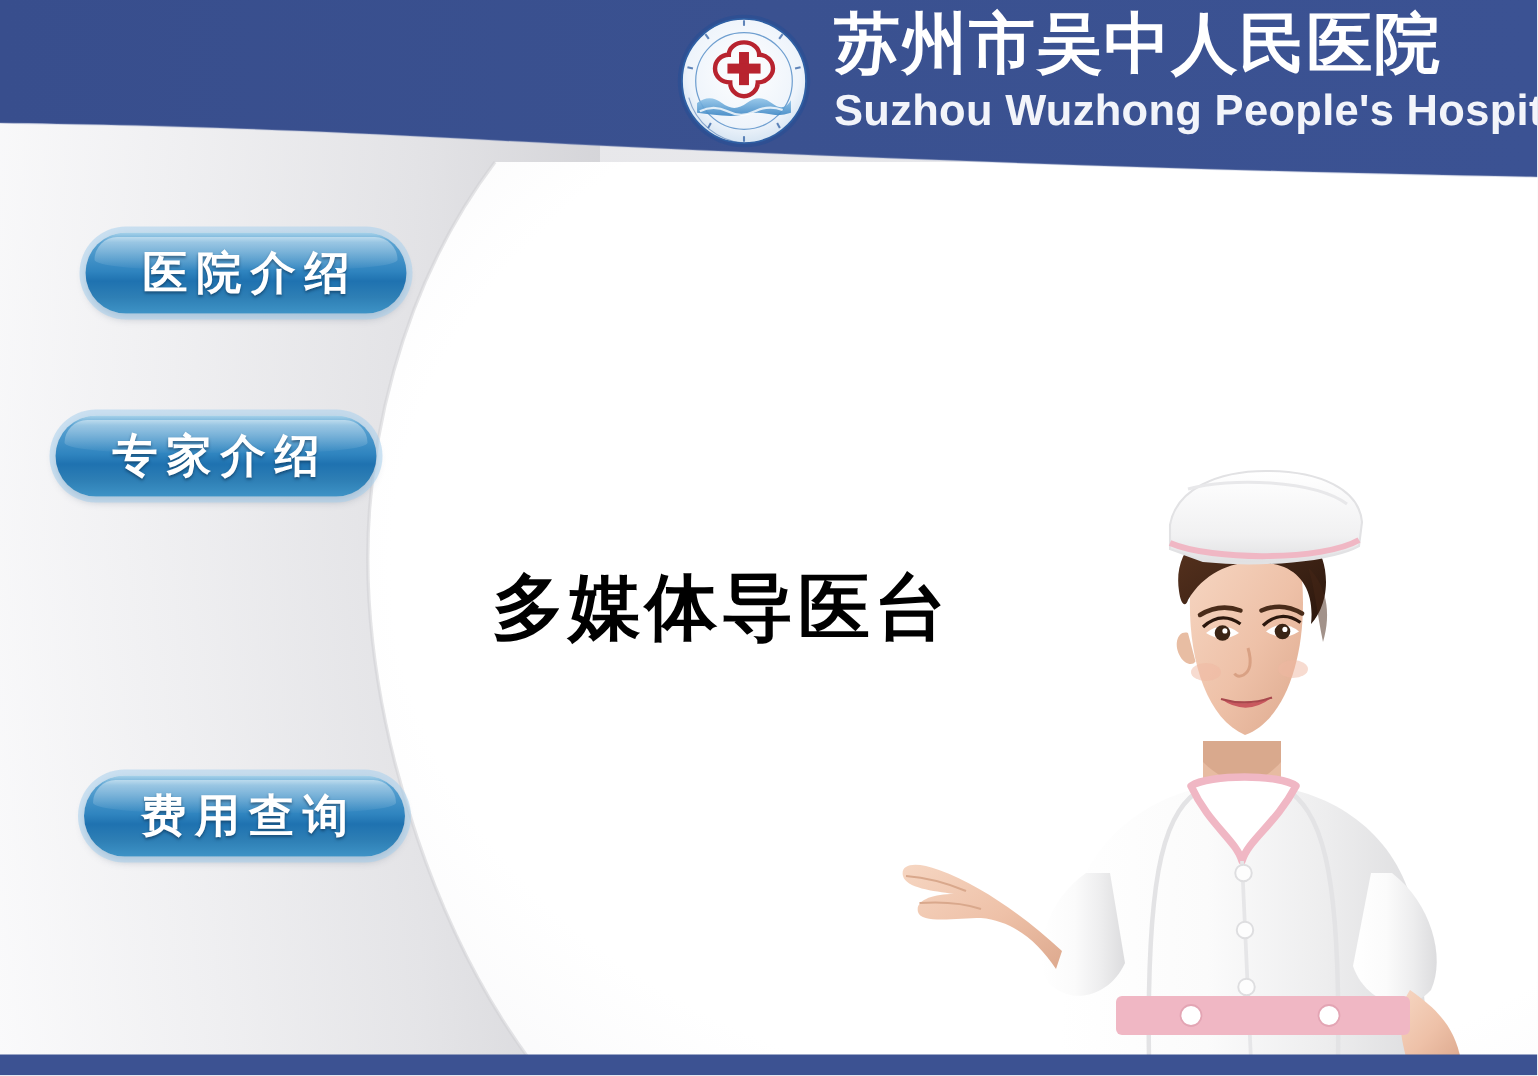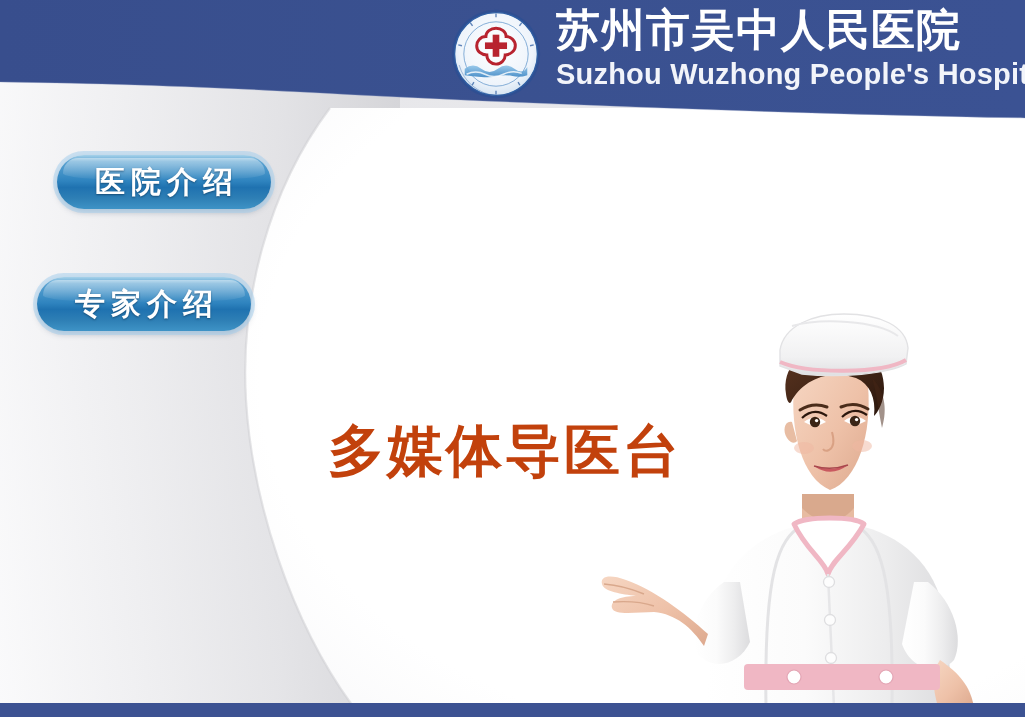--- a/index.html
+++ b/index.html
@@ -127,28 +127,27 @@
   #btn0 { left: 57px;  top: 155px; width: 214px; }
   #btn1 { left: 37px;  top: 277px; width: 214px; }
   #btn2 { left: 37px;  top: 397px; width: 211px; }
   #btn3 { left: 56px;  top: 517px; width: 214px; }
 
   
   .main-title {
     position: absolute;
     left: 328px;
     top: 362px;
-    font-size: 56px;
+    font-size: 48px;
     font-weight: bold;
-    color: #c2410c;
+    color: #000000;
     letter-spacing: 3px;
     white-space: nowrap;
     line-height: 86px;
     font-family: "DejaVu Sans", "Liberation Sans", sans-serif;
-    margin-top: 46px;
   }
 
   
   .nurse {
     position: absolute;
     left: 588px;
     top: 282px;
     width: 437px;
     height: 425px;
   }
@@ -274,20 +273,23 @@
 
     <div class="nav-btn" id="btn0">
       <span class="nav-label">医院介绍</span>
     </div>
 
     <div class="nav-btn" id="btn1">
       <span class="nav-label">专家介绍</span>
     </div>
 
 
+    <div class="nav-btn" id="btn3">
+      <span class="nav-label">费用查询</span>
+    </div>
   </div>
 
   <div class="main-title">多媒体导医台</div>
 
   <svg class="nurse" viewBox="0 0 437 425">
     <defs>
       <linearGradient id="skin" x1="0" y1="0" x2="1" y2="1">
         <stop offset="0%" stop-color="#f6d6c2"></stop>
         <stop offset="55%" stop-color="#eec1a8"></stop>
         <stop offset="100%" stop-color="#dda98e"></stop>

